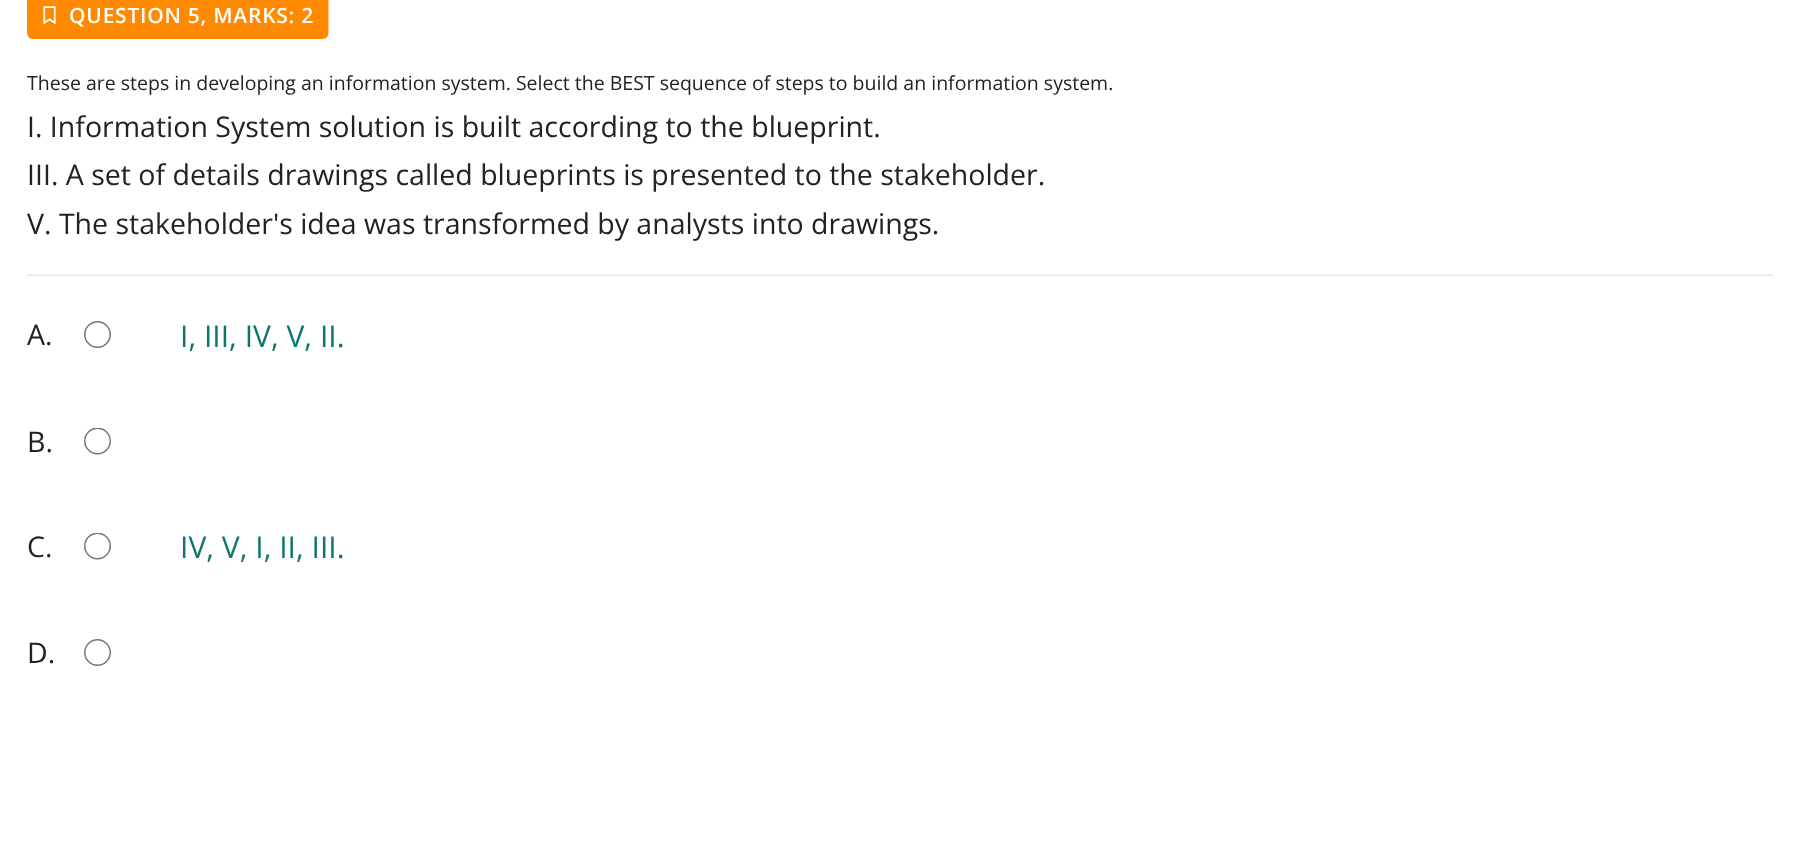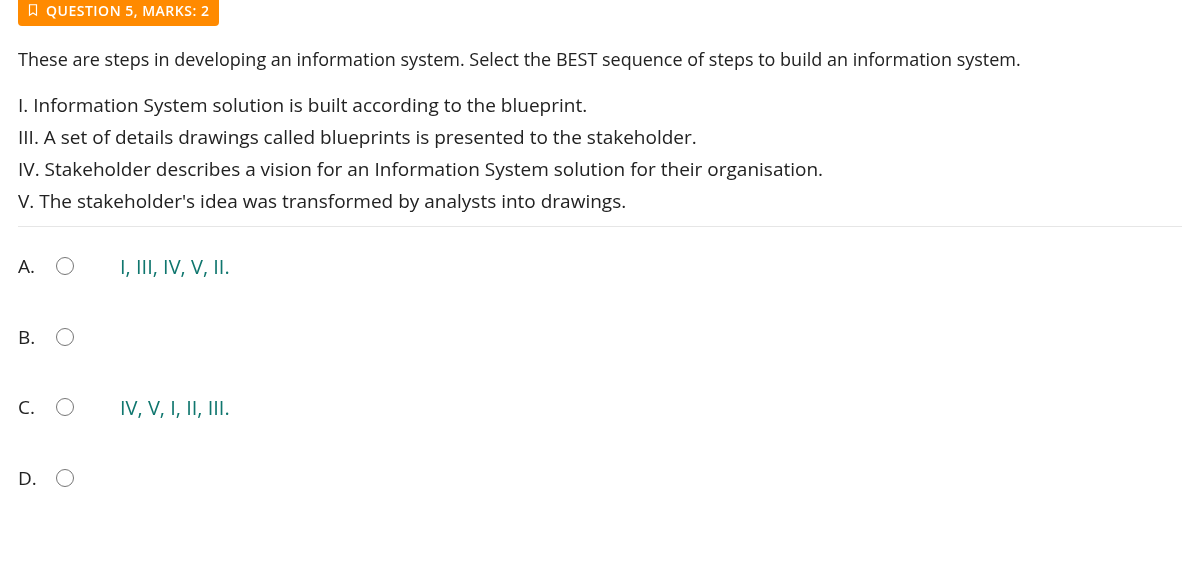--- a/index.html
+++ b/index.html
@@ -20,27 +20,27 @@
       font-size: 14px;
       letter-spacing: 0.5px;
       padding: 6px 10px 6px 8px;
       border-radius: 4px;
       margin-top: -10px;
       gap: 6px;
     }
     .badge svg { flex: 0 0 auto; }
     .prompt {
       margin-top: 20px;
-      font-size: 18px;
+      font-size: 13px;
       color: #222;
       line-height: 1.5;
     }
     .statements {
-      margin-top: 16px;
-      padding-bottom: 8px;
+      margin-top: 3px;
+      padding-bottom: 18px;
       border-bottom: 1px solid #e6e6e6;
     }
     .statements .stmt {
       font-size: 19px;
       color: #222;
       line-height: 1.7;
     }
     .options {
       margin-top: 4px;
     }
@@ -77,21 +77,20 @@
     <path d="M6 3h12v18l-6-4-6 4V3z"></path>
   </svg>
   <span>QUESTION 5, MARKS: 2</span>
 </div>
 
 <p class="prompt">These are steps in developing an information system. Select the BEST sequence of steps to build an information system.</p>
 
 <div class="statements">
   <p class="stmt">I. Information System solution is built according to the blueprint.</p>
   <p class="stmt">III. A set of details drawings called blueprints is presented to the stakeholder.</p>
-  <p class="stmt">IV. Stakeholder describes a vision for an Information System solution for their organisation.</p>
   <p class="stmt">V. The stakeholder's idea was transformed by analysts into drawings.</p>
 </div>
 
 <div class="options">
   <div class="option-row">
     <span class="opt-letter">A.</span>
     <input type="radio" name="ans" class="radio" style="">
     <span class="opt-text">I, III, IV, V, II.</span>
   </div>
   <div class="option-row">

